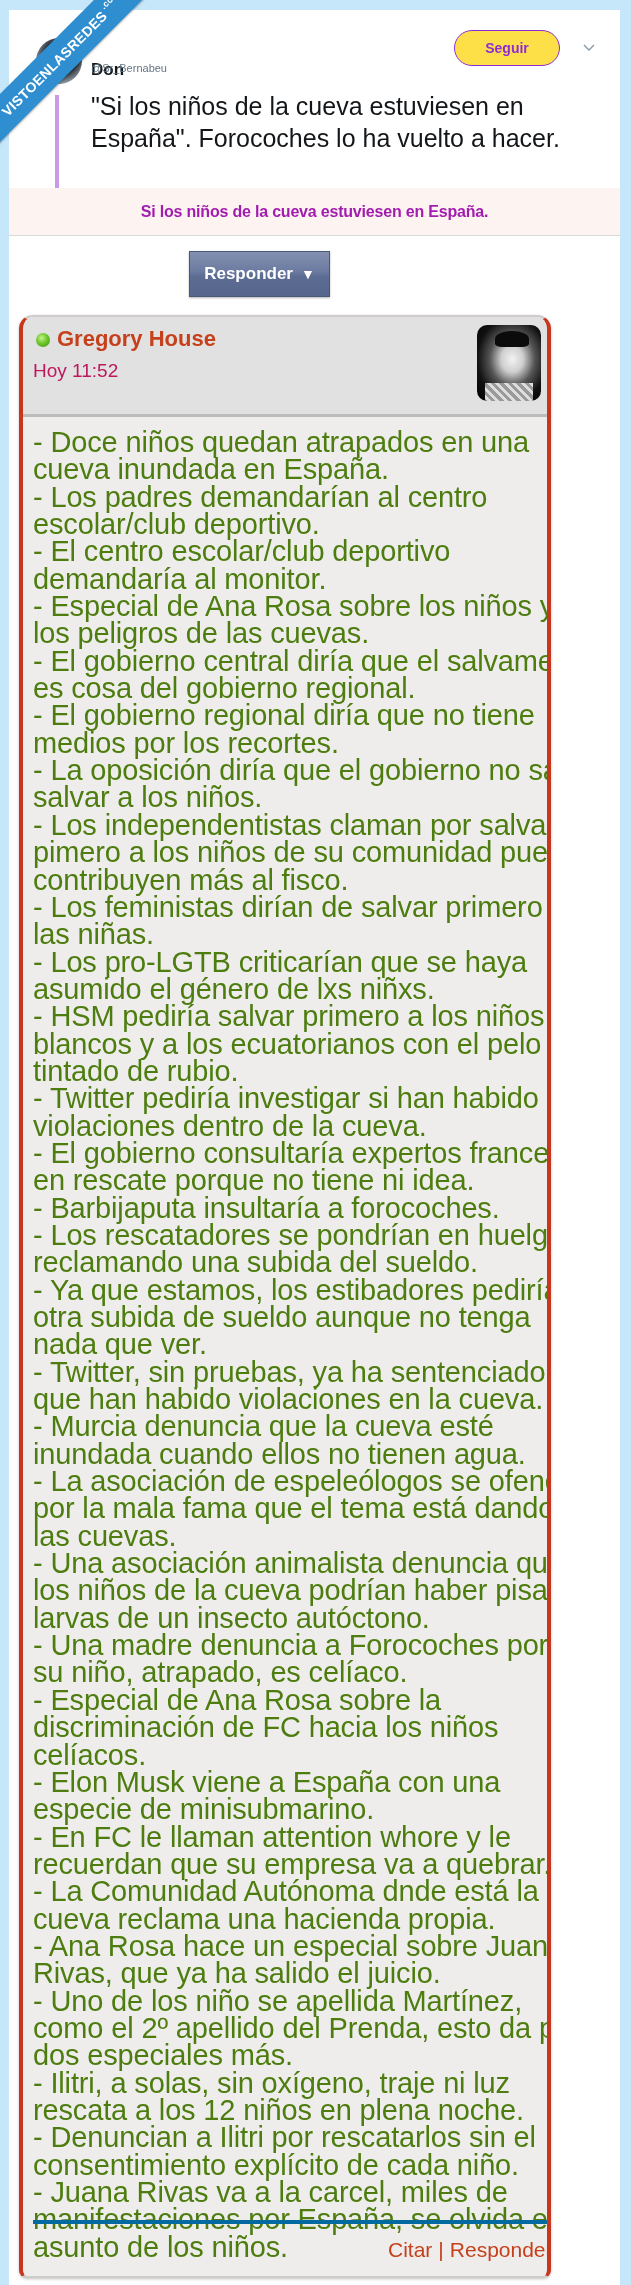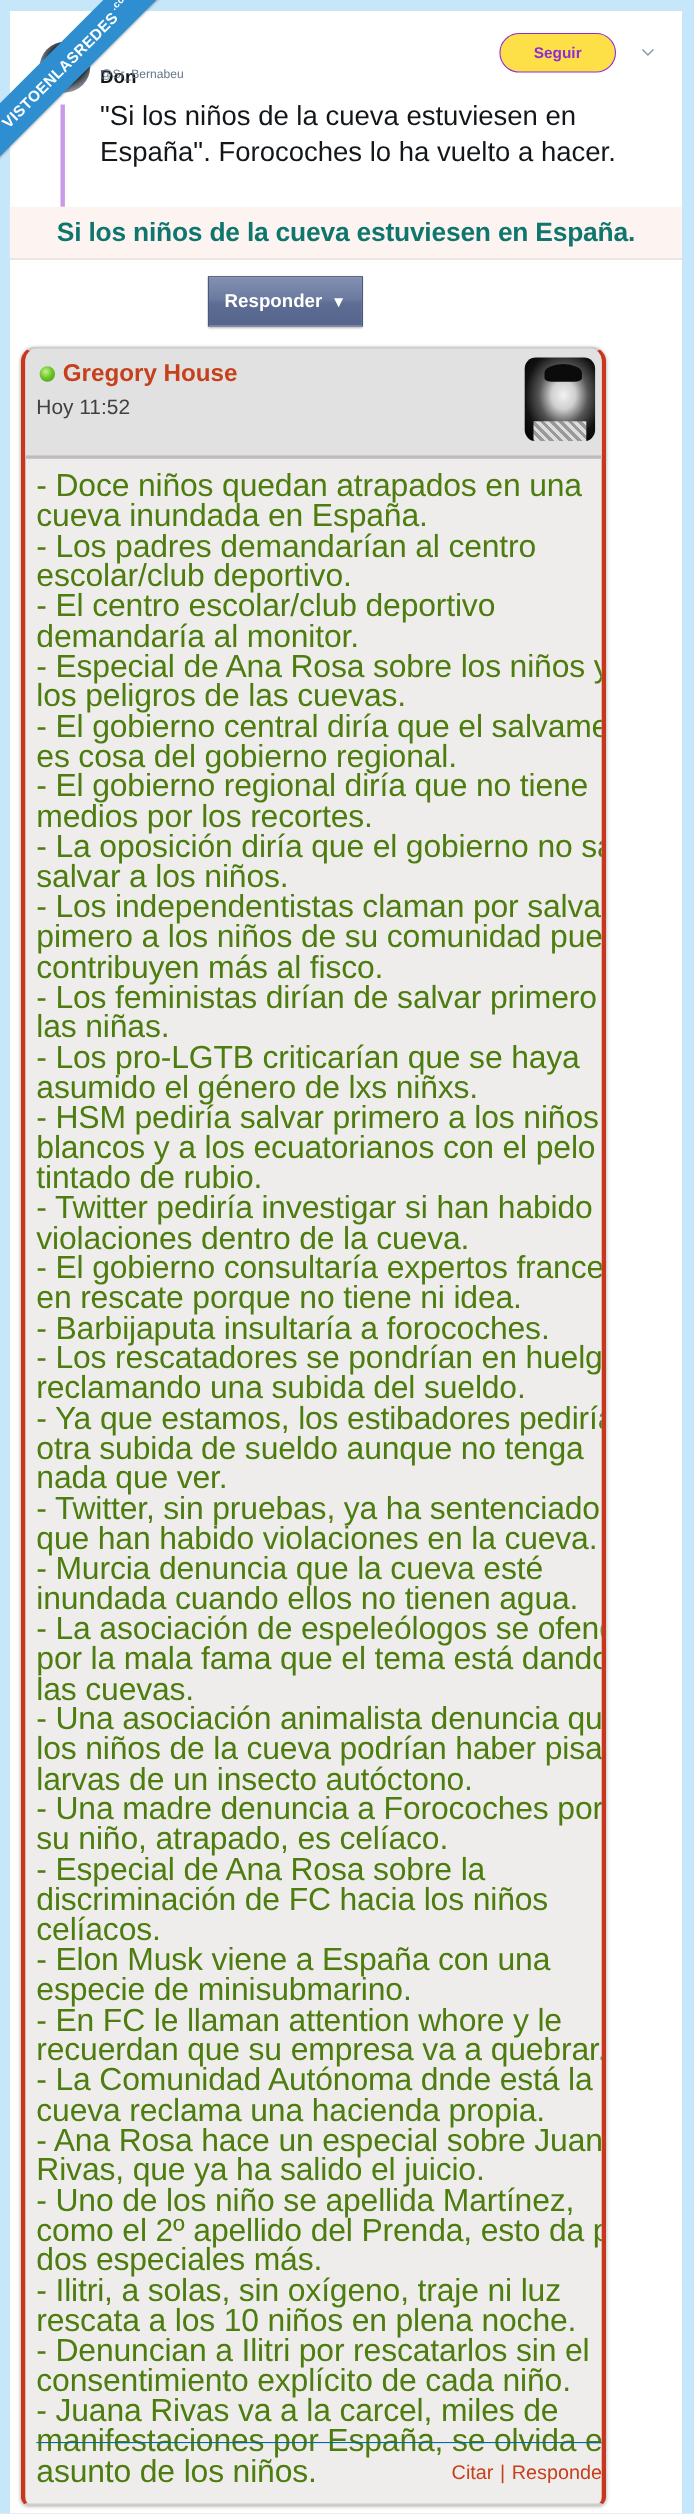--- a/index.html
+++ b/index.html
@@ -58,21 +58,21 @@
   }
   
   .title-strip {
     position: absolute; left: 0; top: 178px; width: 611px; height: 48px;
     background: #fdf4f1;
     border-bottom: 1px solid #d9d9d9;
     display: flex; align-items: center; justify-content: center;
   }
   .title-strip span {
     font-family: "Liberation Sans", sans-serif;
-    font-weight: bold; font-size: 24px; color: #0f766e;
+    font-weight: bold; font-size: 16px; color: #a21caf;
     letter-spacing: -0.2px;
   }
   
   .reply-btn {
     position: absolute; left: 180px; top: 241px;
     width: 141px; height: 46px;
     background: linear-gradient(#8390b0 0%, #6b7aa0 45%, #5d6c93 55%, #56658c 100%);
     border: 1px solid #4a587c;
     color: #fff; font-weight: bold; font-size: 17px;
     display: flex; align-items: center; justify-content: center; gap: 8px;
@@ -100,21 +100,21 @@
     position: absolute; left: 13px; top: 16px;
     width: 14px; height: 14px; border-radius: 50%;
     background: radial-gradient(circle at 40% 35%, #c6f28a 0%, #6cc72b 45%, #3f8f12 100%);
   }
   .username {
     position: absolute; left: 34px; top: 9px;
     font-weight: bold; font-size: 22px; color: #c5401b;
   }
   .post-time {
     position: absolute; left: 10px; top: 43px;
-    font-size: 19px; color: #404040;
+    font-size: 19px; color: #be185d;
   }
   .post-avatar {
     position: absolute; right: 6px; top: 8px;
     width: 64px; height: 76px; border-radius: 10px;
     background: radial-gradient(ellipse at 55% 45%, #f2f2f2 0%, #cfcfcf 22%, #555 45%, #111 70%, #000 100%);
     overflow: hidden;
   }
   .post-avatar::before {
     content: ""; position: absolute; left: 18px; top: 6px; width: 34px; height: 16px;
     background: #0b0b0b; border-radius: 50% 50% 20% 20%;
@@ -124,23 +124,23 @@
     background: repeating-linear-gradient(45deg, #999 0 3px, #ddd 3px 6px);
   }
   .post-body {
     position: absolute; left: 10px; top: 112px; width: 565px;
     font-size: 29px; line-height: 27.35px; color: #4d7c0f;
     letter-spacing: -0.15px;
   }
   .post-body p { margin: 0; }
   .post-footer {
     position: absolute; left: 10px; bottom: 0; width: 565px; height: 56px;
-    border-top: 1px solid #0369a1;
+    border-top: 4px solid #0369a1;
     display: flex; align-items: center; justify-content: flex-end; gap: 6px;
-    font-size: 18px; color: #c5401b;
+    font-size: 21px; color: #c5401b;
   }
   .post-footer .sep { color: #c5401b; }
   .warn-icon { width: 28px; height: 26px; }
   
   .badge {
     position: absolute; left: -52px; top: 38px;
     width: 230px; height: 34px;
     background: #2f8ed0;
     transform: rotate(-45deg);
     color: #fff; font-weight: bold; font-size: 14px;
@@ -211,21 +211,21 @@
       <p>- Murcia denuncia que la cueva esté inundada cuando ellos no tienen agua.</p>
       <p>- La asociación de espeleólogos se ofende por la mala fama que el tema está dando a las cuevas.</p>
       <p>- Una asociación animalista denuncia que los niños de la cueva podrían haber pisado larvas de un insecto autóctono.</p>
       <p>- Una madre denuncia a Forocoches porque su niño, atrapado, es celíaco.</p>
       <p>- Especial de Ana Rosa sobre la discriminación de FC hacia los niños celíacos.</p>
       <p>- Elon Musk viene a España con una especie de minisubmarino.</p>
       <p>- En FC le llaman attention whore y le recuerdan que su empresa va a quebrar.</p>
       <p>- La Comunidad Autónoma dnde está la cueva reclama una hacienda propia.</p>
       <p>- Ana Rosa hace un especial sobre Juana Rivas, que ya ha salido el juicio.</p>
       <p>- Uno de los niño se apellida Martínez, como el 2º apellido del Prenda, esto da para dos especiales más.</p>
-      <p>- Ilitri, a solas, sin oxígeno, traje ni luz rescata a los 10 niños en plena noche.</p>
+      <p>- Ilitri, a solas, sin oxígeno, traje ni luz rescata a los 12 niños en plena noche.</p>
       <p>- Denuncian a Ilitri por rescatarlos sin el consentimiento explícito de cada niño.</p>
       <p>- Juana Rivas va a la carcel, miles de manifestaciones por España, se olvida el asunto de los niños.</p>
     </div>
 
     <div class="post-footer">
       <span>Citar</span>
       <span class="sep">|</span>
       <span>Responder</span>
       <span class="sep">|</span>
       <svg class="warn-icon" viewBox="0 0 28 26">

